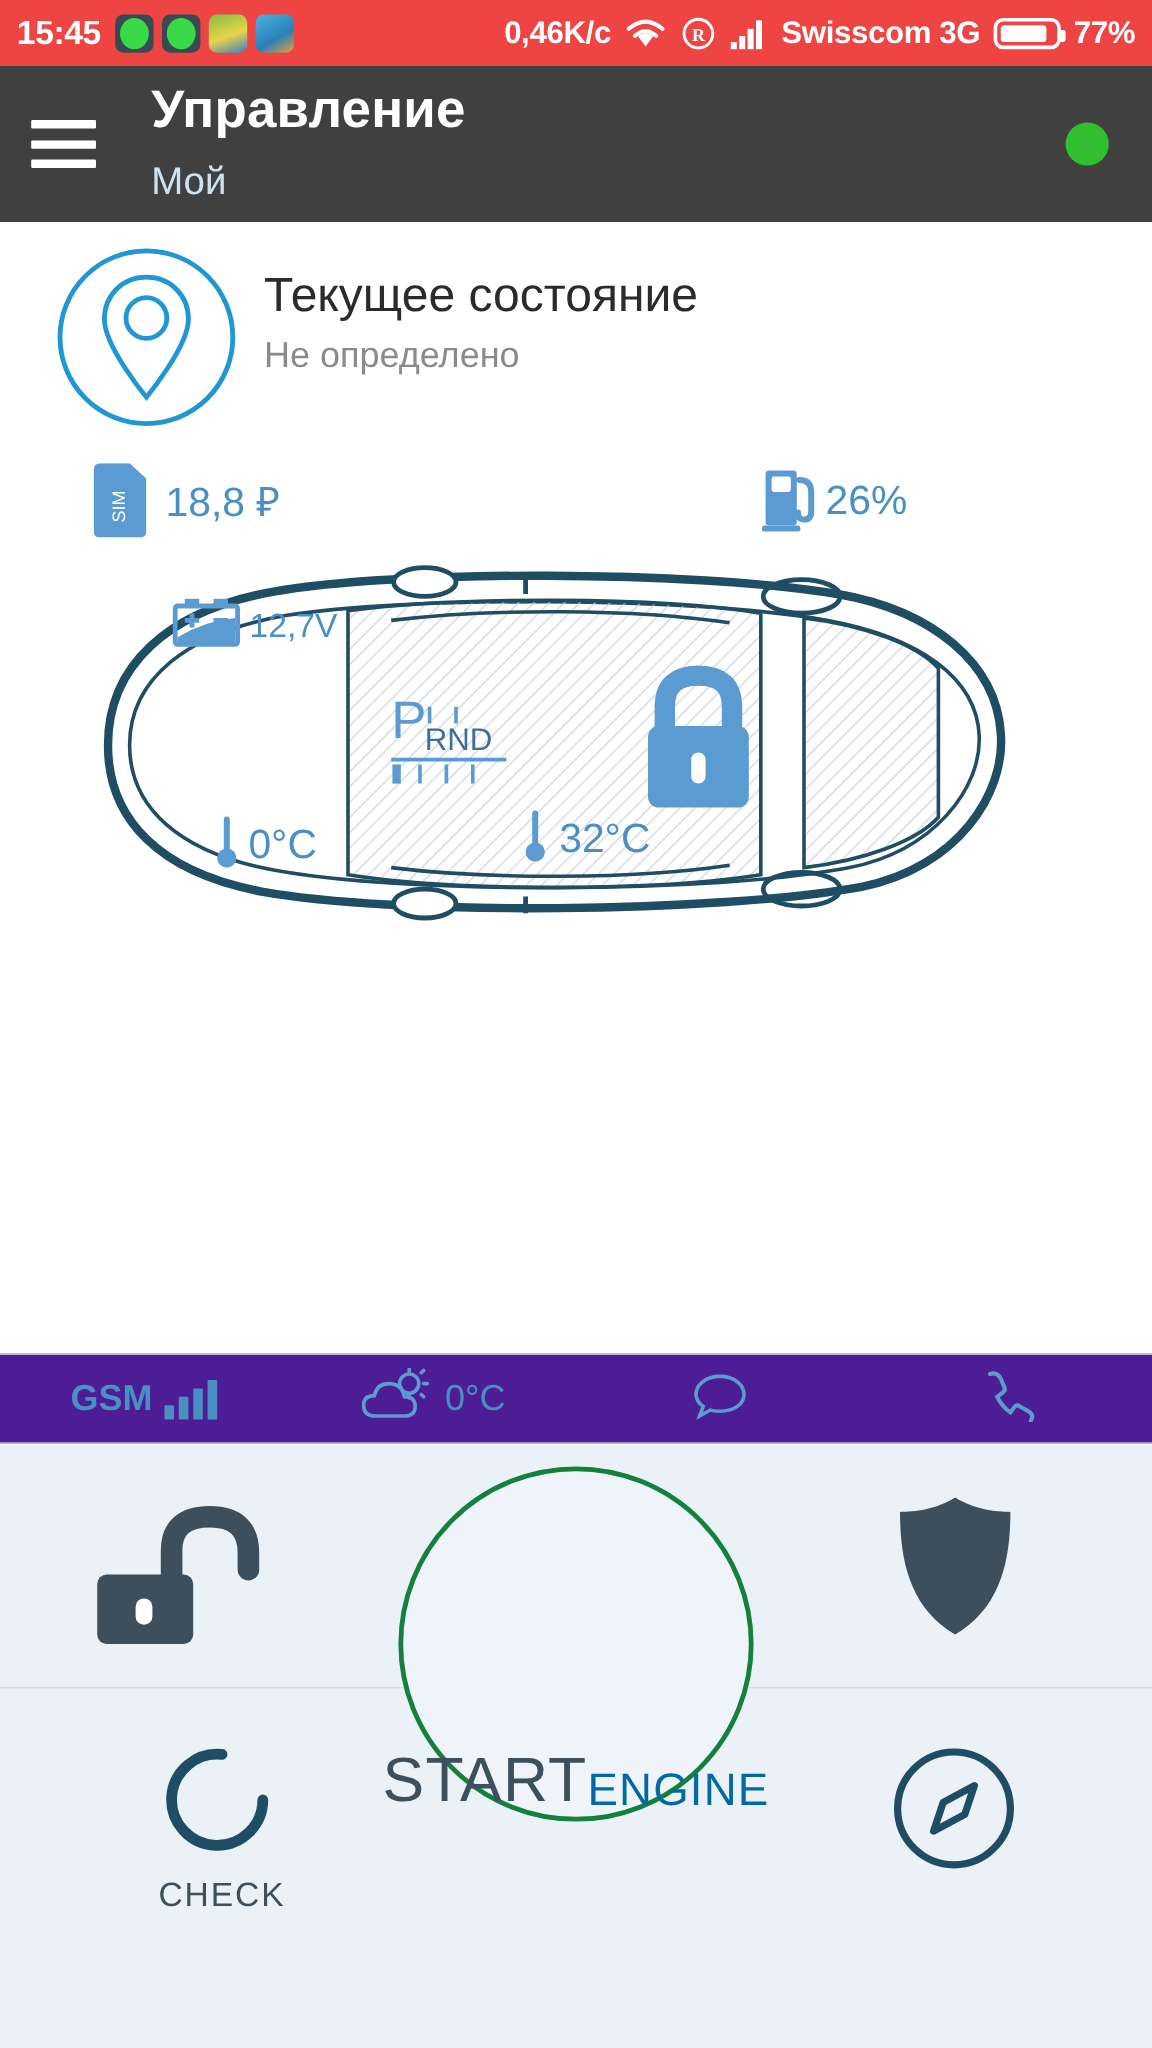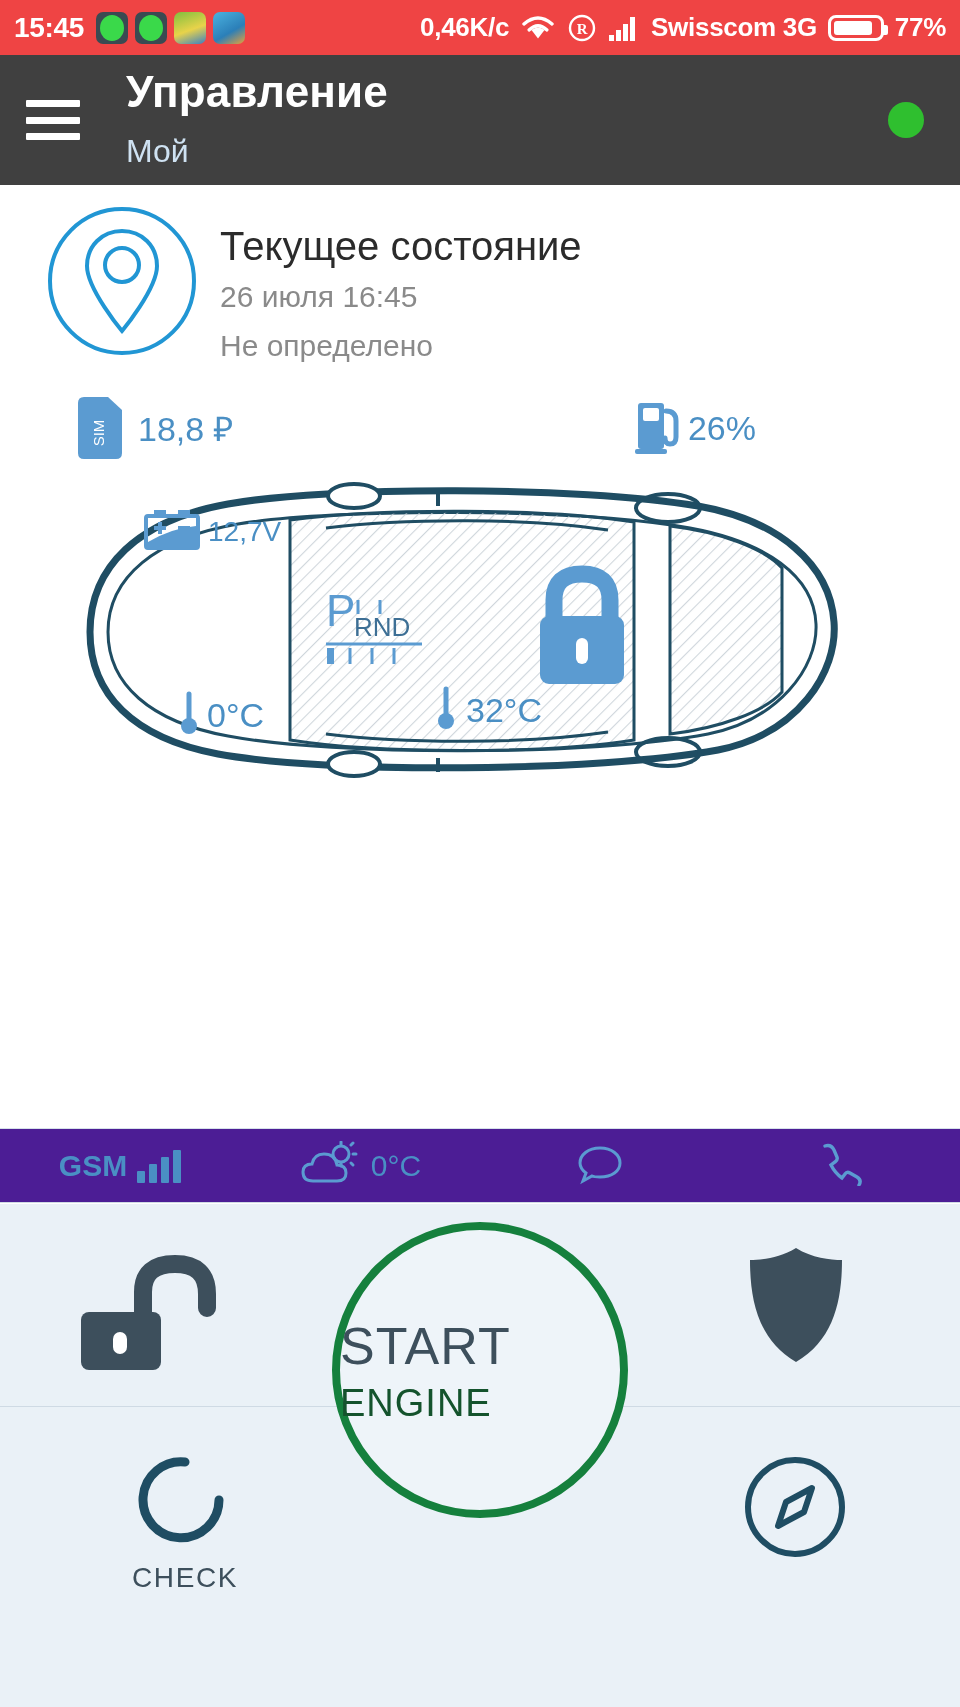--- a/index.html
+++ b/index.html
@@ -102,25 +102,25 @@
   .act { position:absolute; display:flex; flex-direction:column; align-items:center; }
   .act-unlock { left:75px; top:48px; }
   .act-shield { right:112px; top:40px; }
   .act-check { left:100px; top:248px;margin-left:32px; }
   .act-check .caption { font-size:28px; color:#3d4f5c; letter-spacing:1.6px; margin-top:10px; }
   .act-compass { right:112px; top:250px; }
 
   .startbtn {
     position:absolute; left:50%; transform:translateX(-50%); top:18px;
     width:296px; height:296px; border-radius:50%;
-    border:8px solid #15803d; background:#eef4f9;
-    display:flex; flex-direction:column; align-items:flex-start; justify-content:center;
+    border:4px solid #15803d; background:#eef4f9;
+    display:flex; flex-direction:row; align-items:flex-end; justify-content:center;
   }
   .start-main { font-size:52px; color:#3d4f5c; letter-spacing:1px; }
-  .start-sub { font-size:38px; color:#14532d; letter-spacing:1px; margin-top:6px; }
+  .start-sub { font-size:38px; color:#0369a1; letter-spacing:1px; margin-top:6px; }
 </style>
 </head>
 <body>
 
 <div class="statusbar">
   <div class="sb-time">15:45</div>
   <div class="sb-appicons">
     <span class="appicon ai1"></span>
     <span class="appicon ai2"></span>
     <span class="appicon ai3"></span>
@@ -174,21 +174,20 @@
 
   <div class="statuscard">
     <div class="pin-wrap">
       <svg width="96" height="116" viewBox="0 0 96 116">
         <path d="M48 8 C28 8 13 23 13 43 C13 66 48 108 48 108 C48 108 83 66 83 43 C83 23 68 8 48 8 Z" fill="none" stroke="#2196d4" stroke-width="4"></path>
         <circle cx="48" cy="42" r="17" fill="none" stroke="#2196d4" stroke-width="4"></circle>
       </svg>
     </div>
     <div class="sc-text">
       <div class="sc-title">Текущее состояние</div>
-      <div class="sc-sub">26 июля 16:45</div>
       <div class="sc-sub">Не определено</div>
     </div>
   </div>
 
   <div class="gauges">
     <span class="sim-icon">
       <svg width="44" height="62" viewBox="0 0 44 62">
         <path d="M0 6 Q0 0 6 0 L30 0 L44 13 L44 56 Q44 62 38 62 L6 62 Q0 62 0 56 Z" fill="#5b9bd1"></path>
         <text x="22" y="40" fill="#fff" font-size="15" font-family="Liberation Sans, sans-serif" text-anchor="middle" transform="rotate(-90 22 36)">SIM</text>
       </svg>

